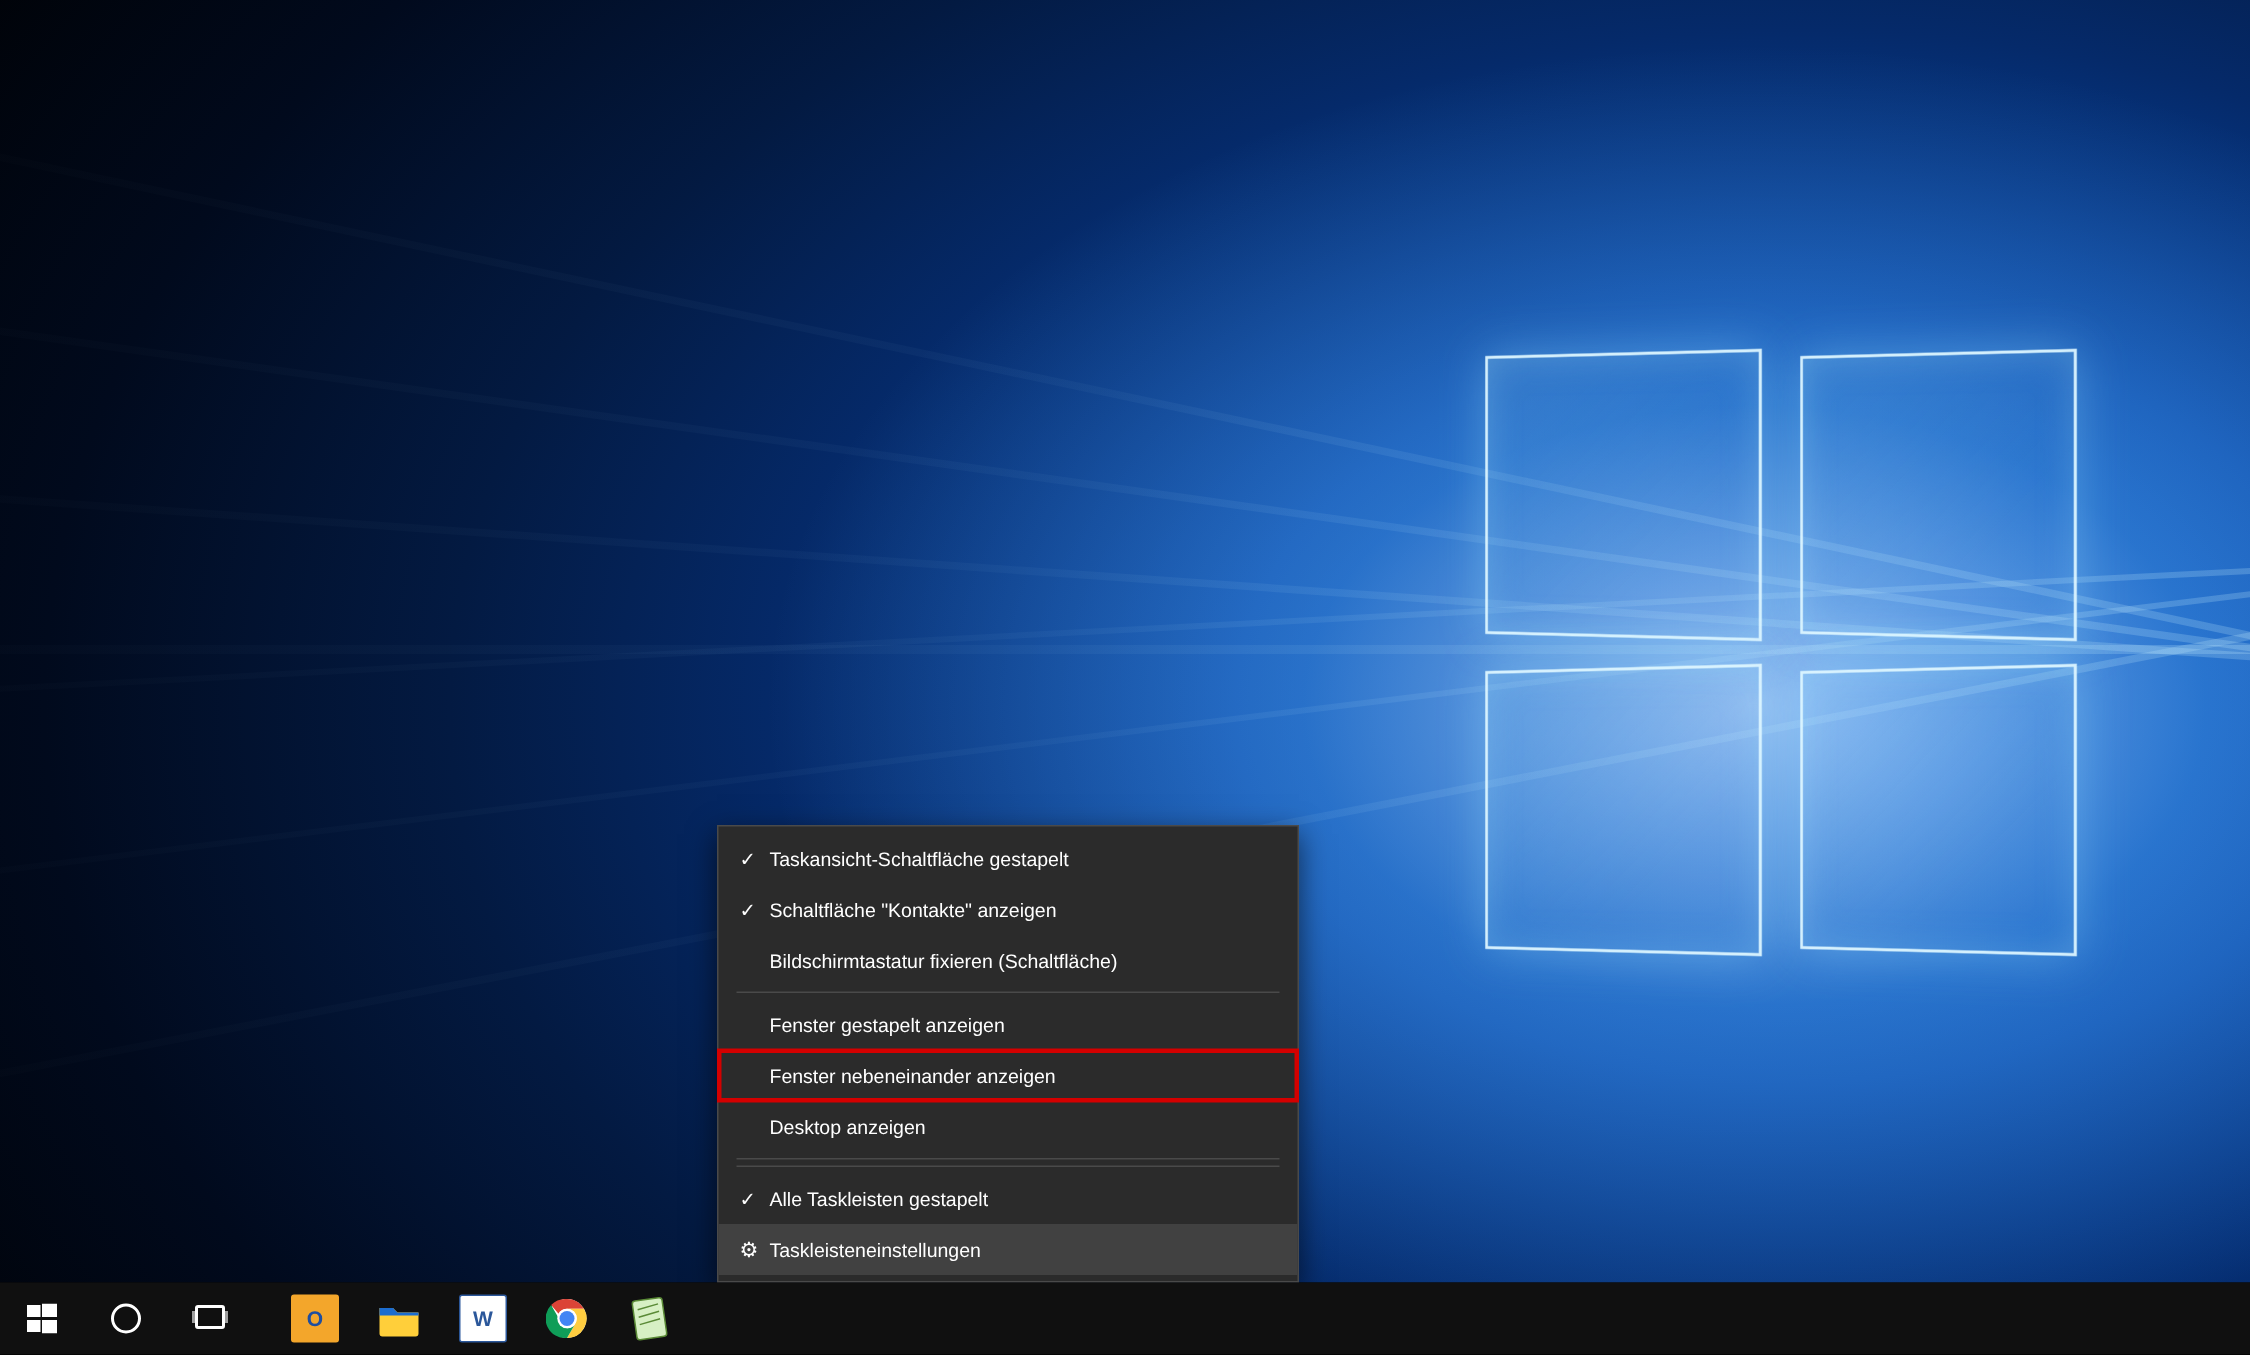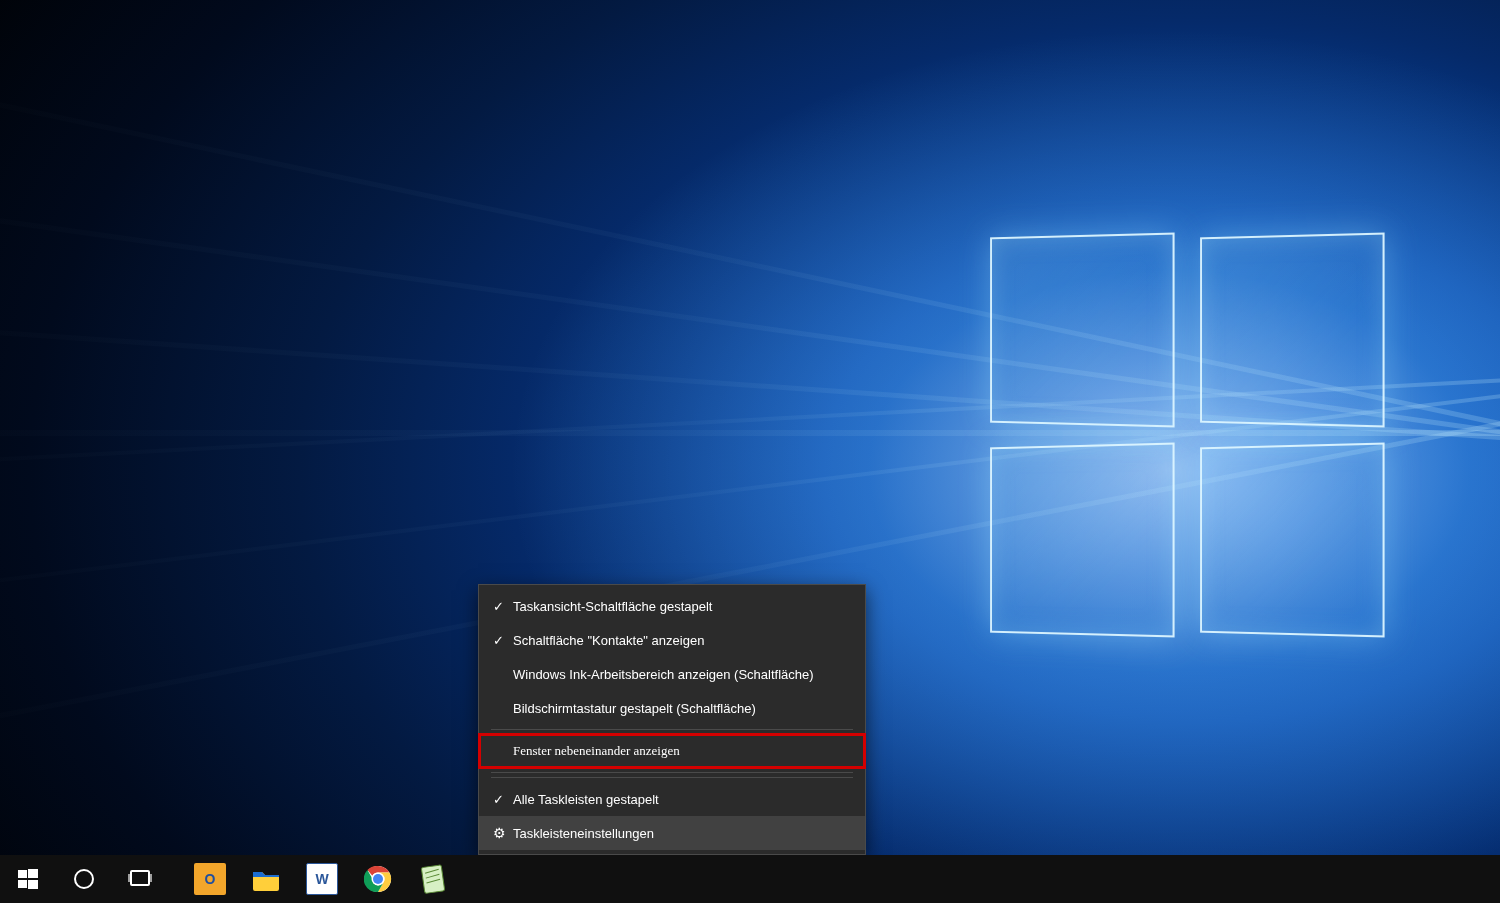--- a/index.html
+++ b/index.html
@@ -48,21 +48,21 @@
   .ctx-item {
     display: flex; align-items: center; height: 34px;
     padding: 0 14px 0 14px; cursor: default; white-space: nowrap;
   }
   .ctx-item .check {
     width: 20px; flex: 0 0 20px; font-size: 13px; text-align: left;
   }
   .ctx-item .label { flex: 1 1 auto; }
   .ctx-sep { height: 1px; margin: 4px 12px; background: #4a4a4a; }
   .ctx-item.hover-state { background: #414141; }
-  .ctx-item.highlight { outline: 3px solid #d40000; outline-offset: -2px; font-family: Liberation Serif, serif; }
+  .ctx-item.highlight { outline: 3px solid #d40000; outline-offset: -2px; }
 </style>
 </head>
 <body>
 
 <div class="wallpaper">
 
   <div class="beam" style="top:130px; height:5px; transform:rotate(-11deg);"></div>
   <div class="beam" style="top:210px; height:4px; transform:rotate(-7deg);"></div>
   <div class="beam" style="top:300px; height:4px; transform:rotate(-3deg);"></div>
   <div class="beam" style="top:430px; height:6px; transform:rotate(0deg);"></div>
@@ -80,32 +80,36 @@
   <div class="ctx-item">
     <span class="check">✓</span>
     <span class="label">Taskansicht-Schaltfläche gestapelt</span>
   </div>
   <div class="ctx-item">
     <span class="check">✓</span>
     <span class="label">Schaltfläche "Kontakte" anzeigen</span>
   </div>
   <div class="ctx-item">
     <span class="check"></span>
-    <span class="label">Windows Ink-Arbeitsbereich anzeigen (Schaltfläche)</span>
-  </div>
-  <div class="ctx-item">
-    <span class="check"></span>
-    <span class="label">Bildschirmtastatur gestapelt (Schaltfläche)</span>
+    <span class="label">Bildschirmtastatur fixieren (Schaltfläche)</span>
   </div>
 
   <div class="ctx-sep"></div>
 
+  <div class="ctx-item">
+    <span class="check"></span>
+    <span class="label">Fenster gestapelt anzeigen</span>
+  </div>
   <div class="ctx-item highlight">
     <span class="check"></span>
     <span class="label">Fenster nebeneinander anzeigen</span>
+  </div>
+  <div class="ctx-item">
+    <span class="check"></span>
+    <span class="label">Desktop anzeigen</span>
   </div>
 
   <div class="ctx-sep"></div>
 
 
   <div class="ctx-sep"></div>
 
   <div class="ctx-item">
     <span class="check">✓</span>
     <span class="label">Alle Taskleisten gestapelt</span>

